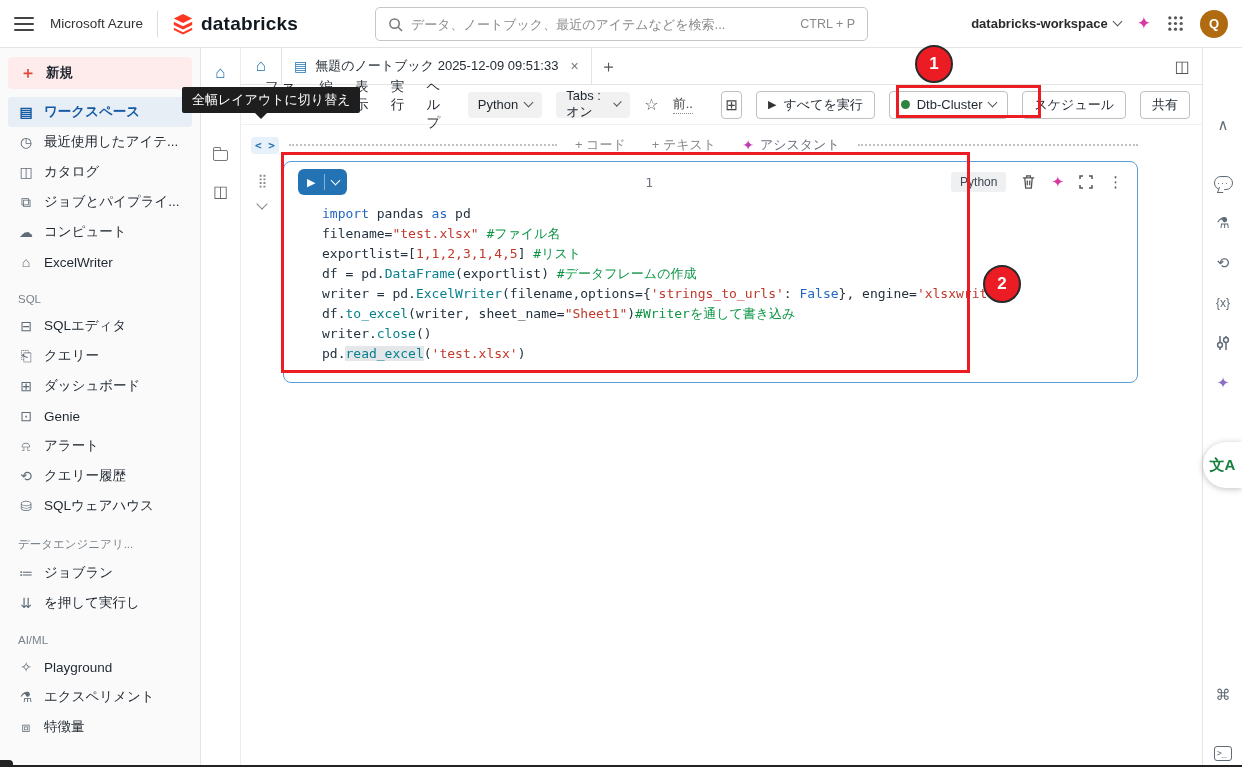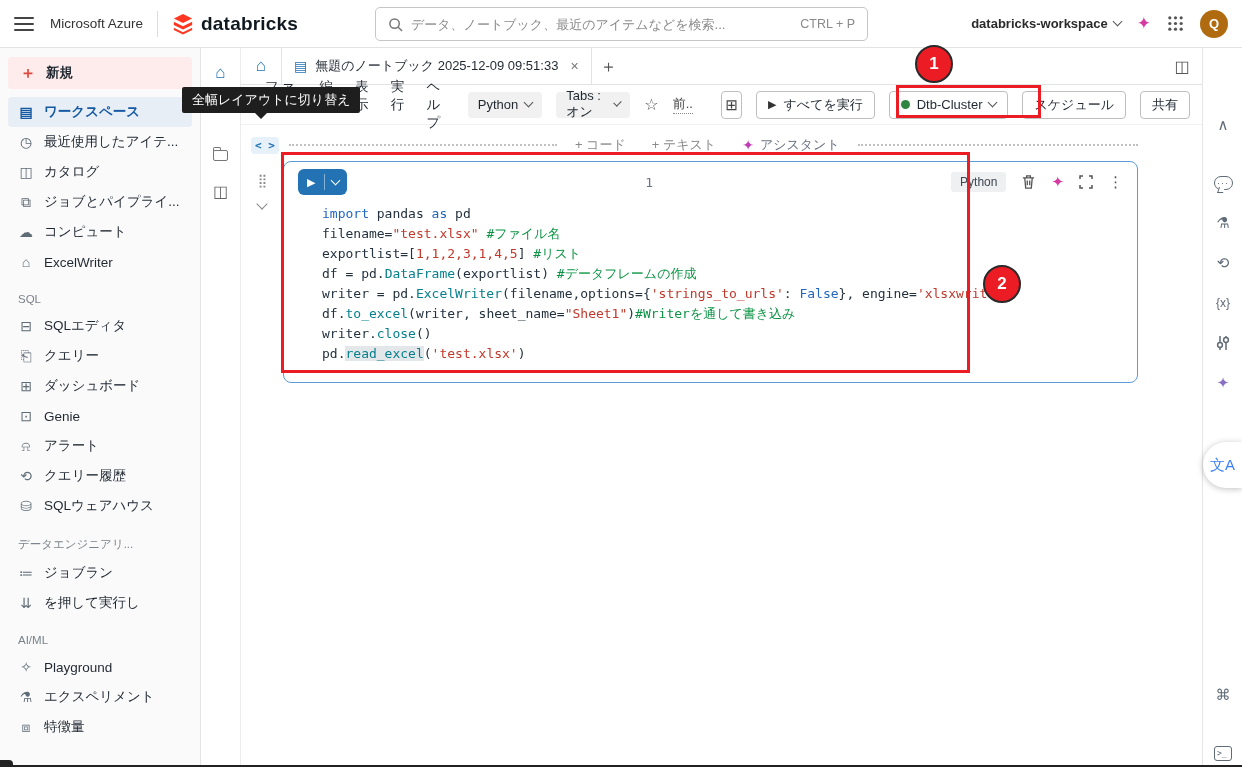--- a/index.html
+++ b/index.html
@@ -127,21 +127,21 @@
     align-items:center; justify-content:center; font-size:9px; letter-spacing:1px; color:#5f6b76; position:relative; }
   .bubble::after { content:""; position:absolute; left:3px; bottom:-4px; width:5px; height:5px;
     border-left:1.5px solid #5f6b76; border-bottom:1.5px solid #5f6b76; background:#fff; transform:skewX(-18deg); }
   .term-box { width:18px; height:15px; border:1.5px solid #5f6b76; border-radius:3px; font-size:8px;
     display:flex; align-items:center; justify-content:flex-start; padding-left:2px; color:#5f6b76; font-family:"DejaVu Sans Mono", monospace; }
   .sliders svg { display:block; }
 
   .translate-fab { position:absolute; left:1203px; top:442px; width:39px; height:46px; background:#fff;
     border-radius:23px 0 0 23px; box-shadow:0 1px 6px rgba(0,0,0,.25); display:flex; align-items:center;
     justify-content:center; z-index:6; cursor:pointer; }
-  .translate-fab span { color:#3b82f6; font-weight:normal; font-size:15px; }
+  .translate-fab span { color:#15803d; font-weight:bold; font-size:15px; }
 
   
   .tooltip { position:absolute; left:182px; top:87px; height:26px; background:#1e1e1e; color:#fff;
     font-size:13px; display:flex; align-items:center; padding:0 10px; z-index:20; white-space:nowrap; border-radius:2px; }
   .tooltip::after { content:""; position:absolute; left:72px; bottom:-6px; border-left:7px solid transparent;
     border-right:7px solid transparent; border-top:7px solid #1e1e1e; }
   .anno-box { position:absolute; border:3px solid #ec1c24; z-index:15; pointer-events:none; }
   .anno-box.b1 { left:896px; top:85px; width:145px; height:33px; }
   .anno-box.b2 { left:281px; top:152px; width:689px; height:221px; }
   .anno-circle { position:absolute; width:38px; height:38px; border-radius:50%; background:#ec1c24;

